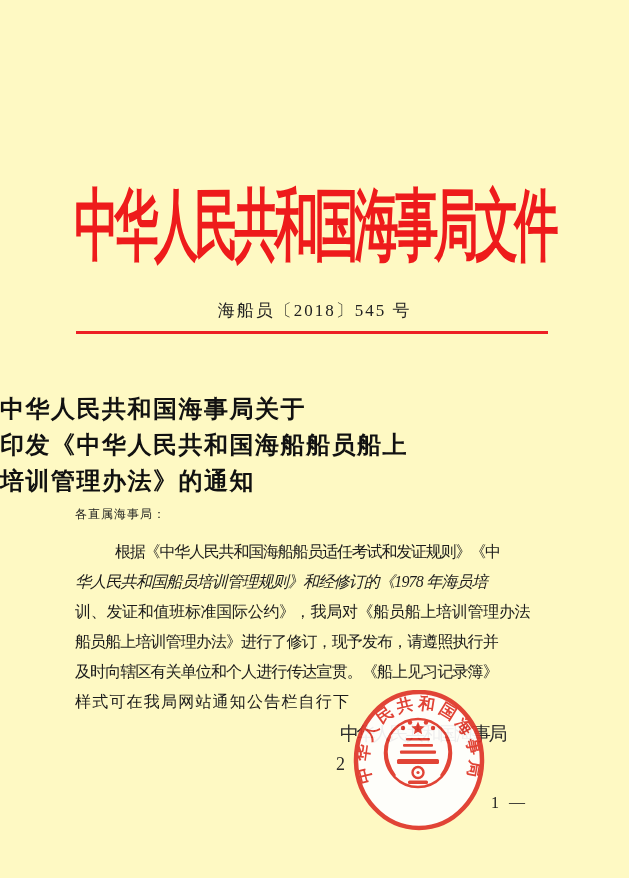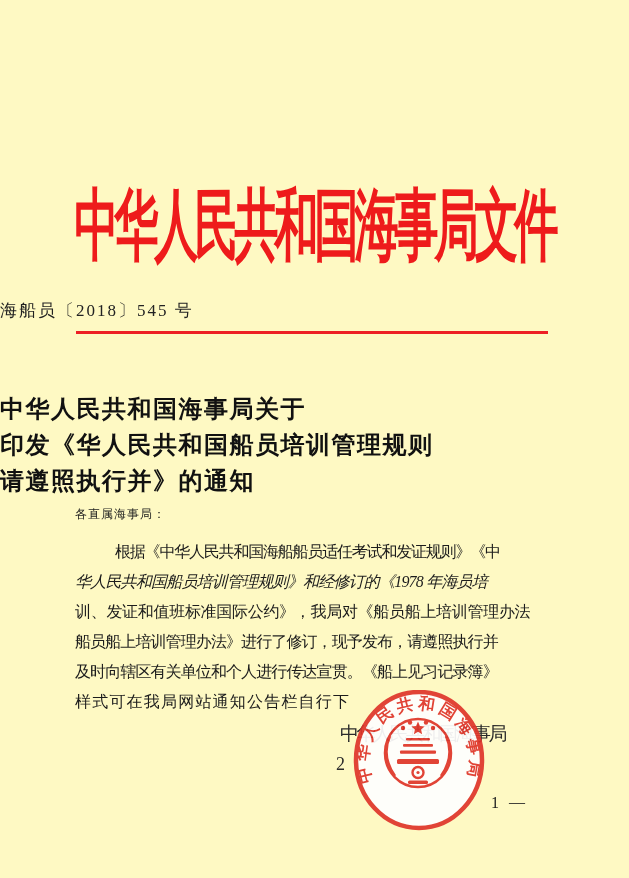--- a/index.html
+++ b/index.html
@@ -6,21 +6,21 @@
   .page{
     position:relative;width:629px;height:878px;background:#fef9c3;
     overflow:hidden;font-family:"Liberation Serif","DejaVu Serif",serif;color:#1c1c1c;
   }
   .banner{
     position:absolute;top:186px;left:0;width:629px;text-align:center;
     font-weight:bold;font-size:44px;line-height:46px;letter-spacing:-4px;
     color:#ee1b1b;transform:scaleY(1.78);transform-origin:50% 0;white-space:nowrap;
   }
   .doc-no{
-    position:absolute;top:299px;left:0;width:629px;
+    position:absolute;top:299px;left:0;width:629px;text-align:center;
     font-size:17px;letter-spacing:2px;color:#222;
   }
   .rule{position:absolute;top:331px;left:76px;width:472px;height:3px;background:#ed1f24;}
   .doc-title{
     position:absolute;top:391px;left:0;width:629px;text-align:left;
     font-size:24px;font-weight:bold;line-height:36px;letter-spacing:1.5px;color:#111;
   }
   .salutation{position:absolute;top:506px;left:75px;font-size:12px;letter-spacing:1px;}
   .para{position:absolute;top:537px;left:75px;width:480px;}
   .para .ln{height:30px;line-height:30px;font-size:16px;white-space:nowrap;}
@@ -45,22 +45,22 @@
 <div class="page">
 
   <div class="banner">中华人民共和国海事局文件</div>
 
   <div class="doc-no">海船员〔2018〕545 号</div>
 
   <div class="rule"></div>
 
   <div class="doc-title">
     <div>中华人民共和国海事局关于</div>
-    <div>印发《华人民共和国船员培训管理规则</div>
-    <div>请遵照执行并》的通知</div>
+    <div>印发《中华人民共和国海船船员船上</div>
+    <div>培训管理办法》的通知</div>
   </div>
 
   <div class="salutation">各直属海事局：</div>
 
   <div class="para">
     <div class="ln ln1">根据《中华人民共和国海船船员适任考试和发证规则》《中</div>
     <div class="ln ln2">华人民共和国船员培训管理规则》和经修订的《1978 年海员培</div>
     <div class="ln ln3">训、发证和值班标准国际公约》，我局对《船员船上培训管理办法</div>
     <div class="ln ln4">船员船上培训管理办法》进行了修订，现予发布，请遵照执行并</div>
     <div class="ln ln5">及时向辖区有关单位和个人进行传达宣贯。《船上见习记录簿》</div>

